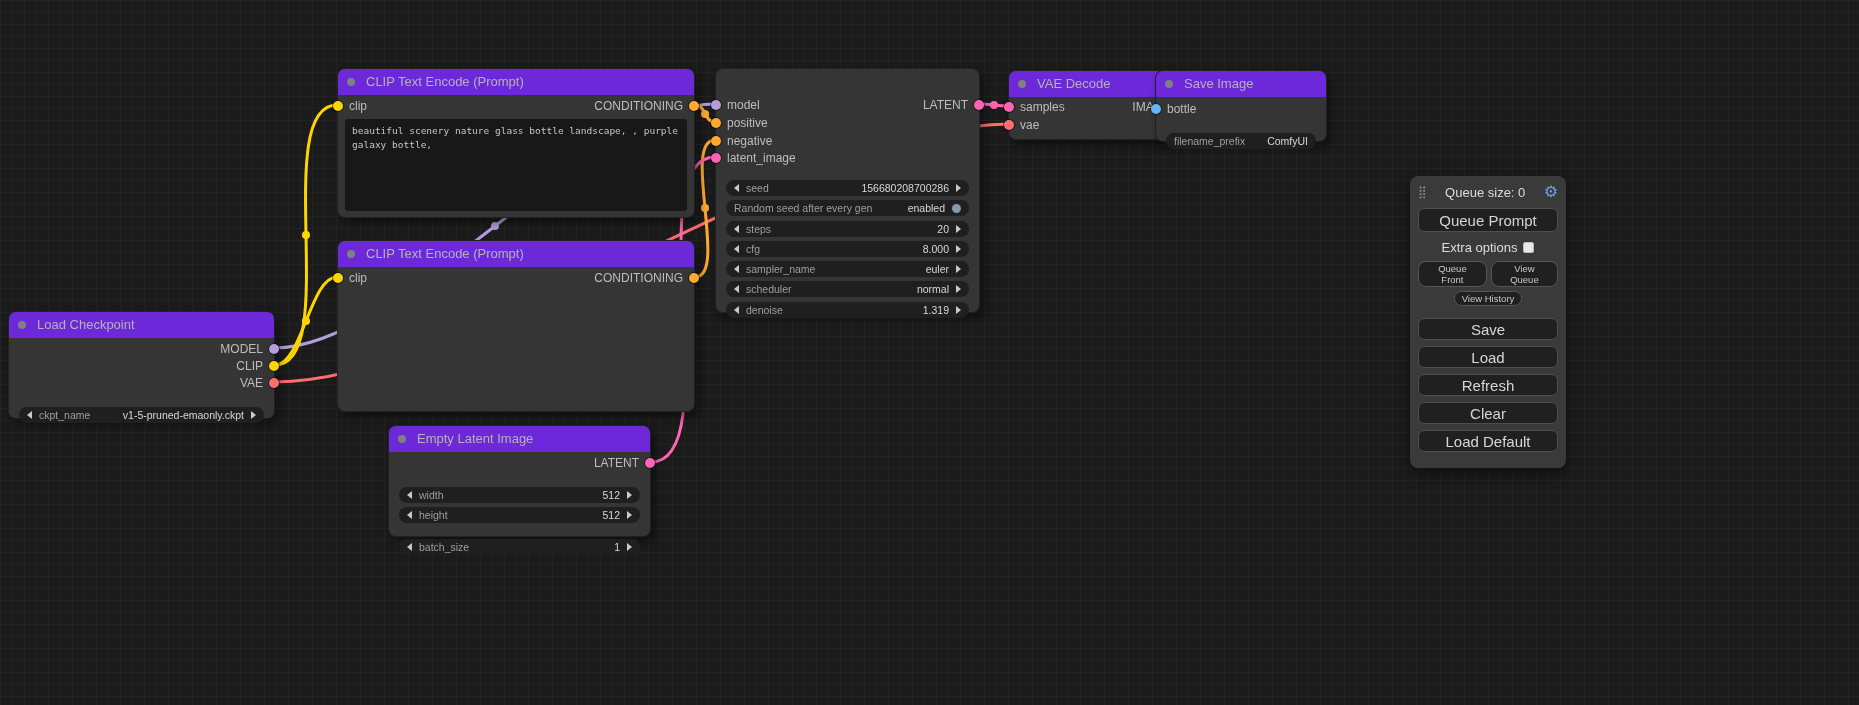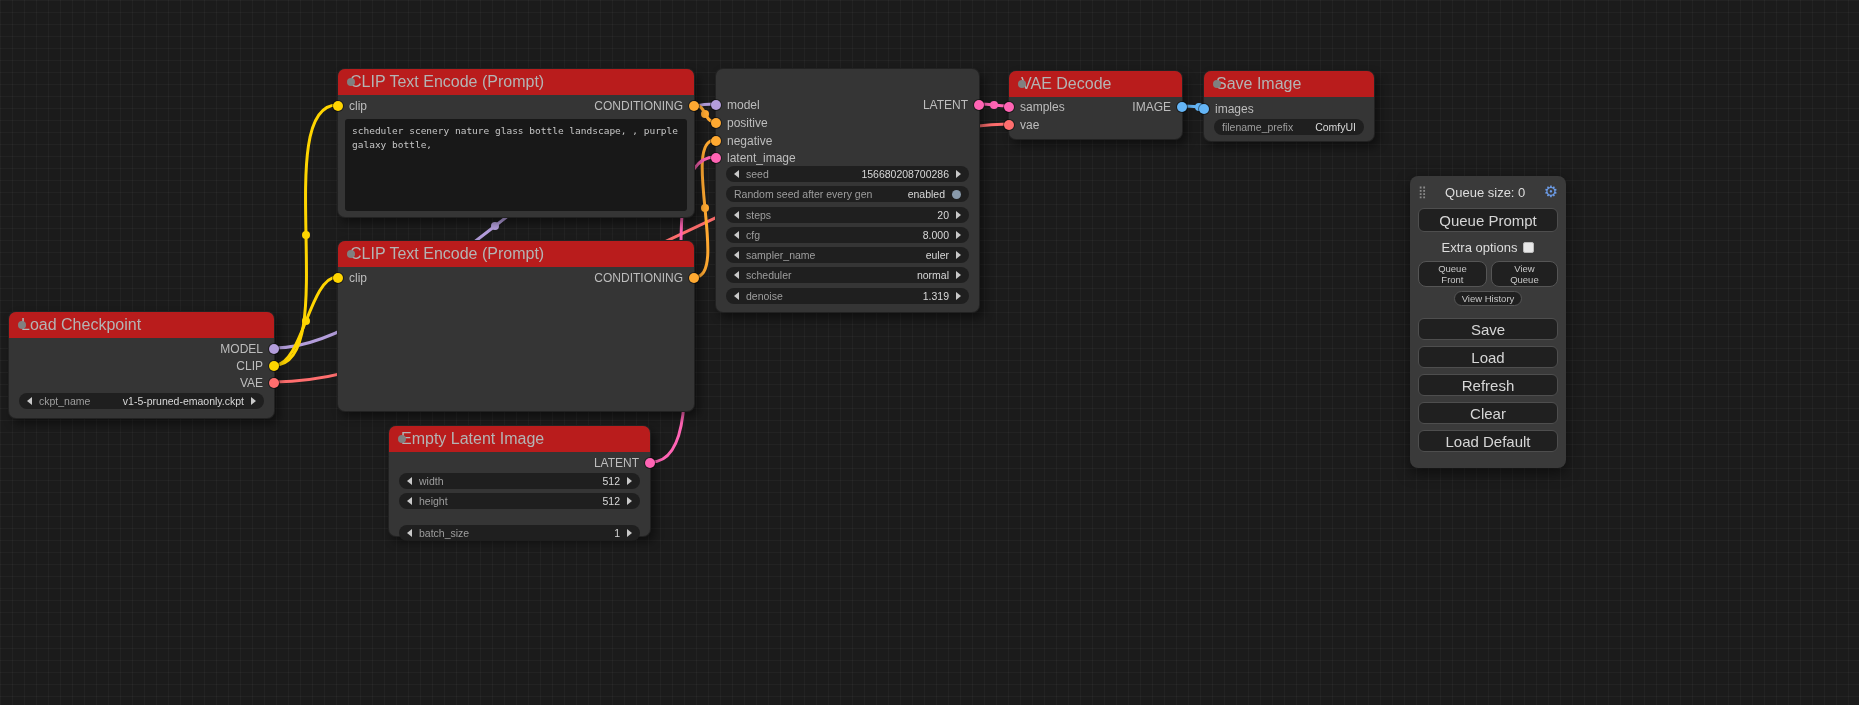--- a/index.html
+++ b/index.html
@@ -16,38 +16,38 @@
   .wires path{fill:none;stroke-width:3;stroke-linecap:round;}
 
   
   .node{
     position:absolute;z-index:2;box-sizing:border-box;
     background:#353535;border:1px solid rgba(0,0,0,0.35);border-radius:8px;
     box-shadow:4px 5px 10px rgba(0,0,0,0.45);
     color:#b8b8b8;
   }
   .node-title{
-    height:26px;line-height:26px;background:#b91c1c;
+    height:26px;line-height:26px;background:#6d28d9;
     border-radius:7px 7px 0 0;position:relative;
-    padding-left:12px;font-size:16px;color:#b4b4b4;white-space:nowrap;
+    padding-left:28px;font-size:13px;color:#b4b4b4;white-space:nowrap;
     overflow:hidden;
   }
   .collapse-dot{
     position:absolute;left:9px;top:9px;width:8px;height:8px;border-radius:50%;
     background:#808080;
   }
   .port{position:absolute;height:14px;display:flex;align-items:center;gap:6px;font-size:12px;color:#bdbdbd;white-space:nowrap;}
   .port.in{left:-5px;}
   .port.out{right:-5px;flex-direction:row-reverse;}
   .pdot{width:10px;height:10px;border-radius:50%;flex:0 0 auto;box-shadow:0 0 0 1px rgba(0,0,0,0.45);}
 
   .widget{
     position:absolute;left:10px;right:10px;height:16px;box-sizing:border-box;
     background:#1f1f1f;border-radius:8px;display:flex;align-items:center;
-    font-size:10.5px;color:#9e9e9e;padding:0 8px;white-space:nowrap;overflow:hidden;
+    font-size:10.5px;color:#9e9e9e;padding:0 8px;white-space:nowrap;overflow:hidden;margin-top:14px;
   }
   .wlabel{color:#9e9e9e;}
   .wvalue{margin-left:auto;color:#d8d8d8;}
   .arr{width:0;height:0;border-top:4px solid transparent;border-bottom:4px solid transparent;flex:0 0 auto;}
   .arr.l{border-right:5px solid #c9c9c9;margin-right:7px;}
   .arr.r{border-left:5px solid #c9c9c9;margin-left:7px;}
   .toggle-dot{width:9px;height:9px;border-radius:50%;background:var(--toggle_on);margin-left:7px;flex:0 0 auto;}
 
   .prompt-box{
     position:absolute;left:7px;right:7px;box-sizing:border-box;
@@ -138,21 +138,21 @@
       <span>CLIP Text Encode (Prompt)</span>
     </div>
     <div class="port in" style="top:30px">
       <span class="pdot" style="background:var(--clip)"></span>
       <span>clip</span>
     </div>
     <div class="port out" style="top:30px">
       <span class="pdot" style="background:var(--conditioning)"></span>
       <span>CONDITIONING</span>
     </div>
-    <div class="prompt-box" style="top:50px;height:92px">scheduler scenery nature glass bottle landscape, , purple galaxy bottle,</div>
+    <div class="prompt-box" style="top:50px;height:92px">beautiful scenery nature glass bottle landscape, , purple galaxy bottle,</div>
   </div>
 
   <div class="node" style="left:337px;top:240px;width:358px;height:172px">
     <div class="node-title">
       <span class="collapse-dot"></span>
       <span>CLIP Text Encode (Prompt)</span>
     </div>
     <div class="port in" style="top:30px">
       <span class="pdot" style="background:var(--clip)"></span>
       <span>clip</span>
@@ -268,28 +268,28 @@
     <div class="port in" style="top:47px">
       <span class="pdot" style="background:var(--vae)"></span>
       <span>vae</span>
     </div>
     <div class="port out" style="top:29px">
       <span class="pdot" style="background:var(--image)"></span>
       <span>IMAGE</span>
     </div>
   </div>
 
-  <div class="node" style="left:1203px;top:70px;width:172px;height:72px">
+  <div class="node" style="left:1155px;top:70px;width:172px;height:72px">
     <div class="node-title">
       <span class="collapse-dot"></span>
       <span>Save Image</span>
     </div>
     <div class="port in" style="top:31px">
       <span class="pdot" style="background:var(--image)"></span>
-      <span>images</span>
+      <span>bottle</span>
     </div>
     <div class="widget" style="top:48px">
       <span class="wlabel">filename_prefix</span>
       <span class="wvalue">ComfyUI</span>
     </div>
   </div>
 
   <div class="menu">
     <div class="menu-header">
       <span class="drag-handle">⣿</span>

